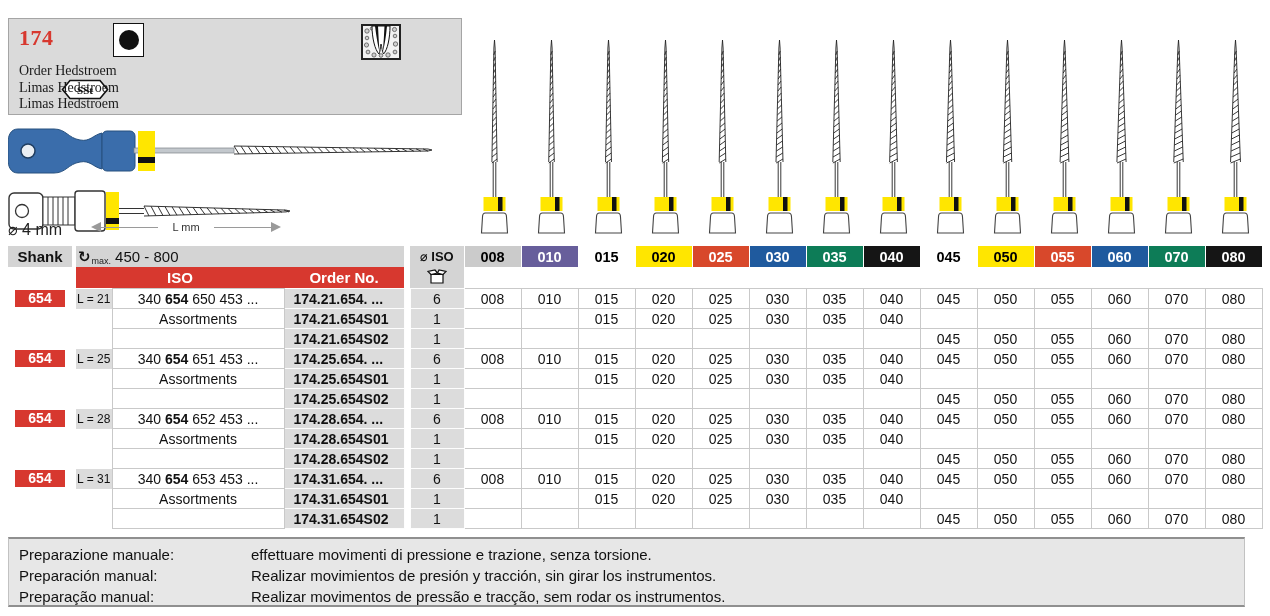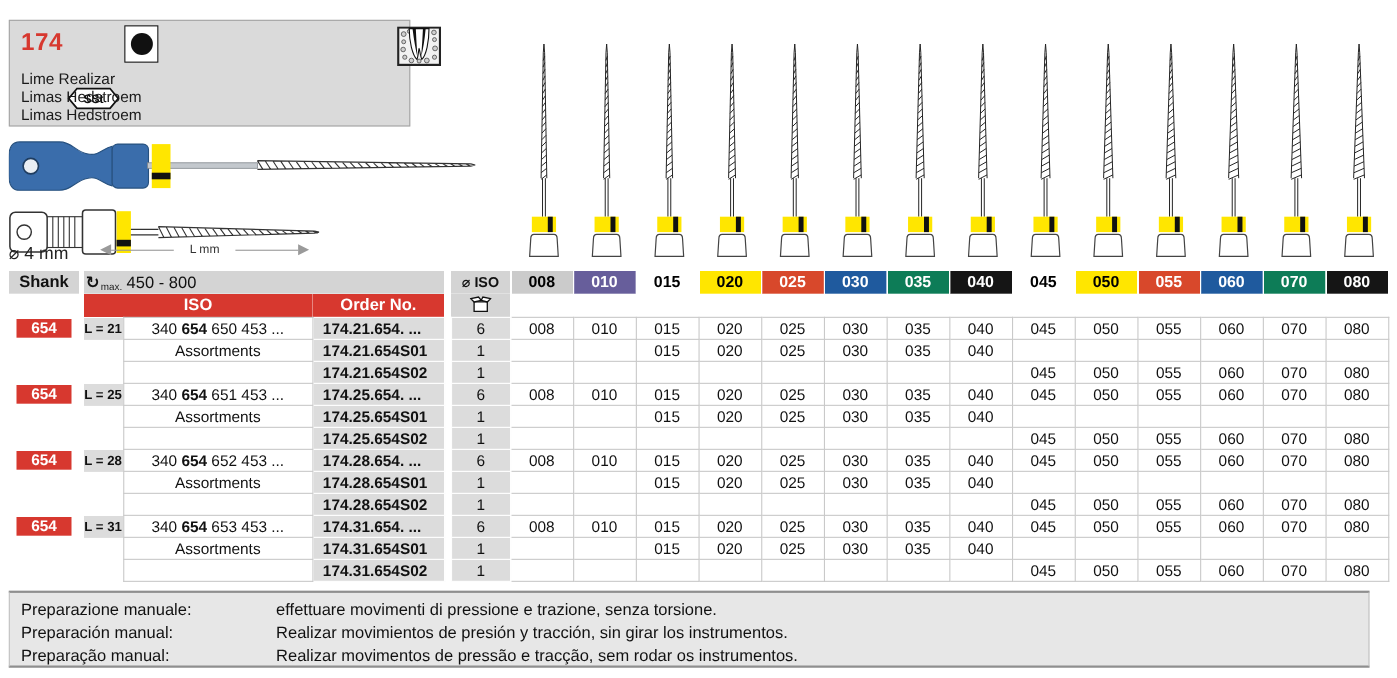--- a/index.html
+++ b/index.html
@@ -4,22 +4,22 @@
 <style>
   html,body{margin:0;padding:0;}
   body{
     width:1270px;height:616px;position:relative;background:#fff;
     font-family:"Liberation Sans","DejaVu Sans",sans-serif;color:#111;
     -webkit-font-smoothing:antialiased;
   }
   .abs{position:absolute;}
   
   .info-box{
-    left:8px;top:18px;width:365px;height:97px;background:#dadada;
-    border:1px solid #a5a5a5;box-sizing:border-box;
+    left:8px;top:18px;width:454px;height:97px;background:#dadada;
+    border:1px solid #a5a5a5;box-sizing:border-box;font-family:Liberation Serif, serif;
   }
   .prod-code{position:absolute;left:10px;top:6px;font-size:22px;font-weight:bold;color:#d7382f;letter-spacing:0.5px;}
   .hex-badge{position:absolute;left:52px;top:12px;margin-top:48px;}
   .circle-box{
     position:absolute;left:104px;top:4px;width:31px;height:34px;background:#fff;
     border:1.5px solid #111;box-sizing:border-box;display:flex;align-items:center;justify-content:center;
   }
   .circle-box .dot{width:20px;height:20px;border-radius:50%;background:#111;}
   .tooth-box{position:absolute;left:352px;top:5px;}
   .prod-names{position:absolute;left:10px;top:44px;font-size:14px;line-height:16.5px;color:#1a1a1a;}
@@ -40,21 +40,21 @@
   .graycell{background:#dcdcdc;border:1px solid #fdfdfd;margin-left:12px;}
   .whitecell{background:#fff;border:1px solid #c9c9c9;}
   .redhdr{background:#d7382f;color:#fff;font-weight:bold;font-size:15px;}
   .shank-hdr{font-weight:bold;font-size:15px;}
   .speed{text-align:left;padding-left:2px;font-size:15px;}
   .speed .rot{font-size:15px;font-weight:bold;}
   .speed .max{font-size:9px;vertical-align:-2px;padding:0 4px 0 1px;color:#222;}
   .dia-iso{font-size:13px;font-weight:bold;}
   .size-hdr{font-weight:bold;border-left:1px solid #fff;border-right:1px solid #fff;font-size:14.5px;}
   .badge{background:#d7382f;color:#fff;font-weight:bold;display:inline-block;width:50px;line-height:17px;font-size:14px;}
-  .lencell{background:#dcdcdc;font-size:12px;font-weight:bold;}
+  .lencell{background:#dcdcdc;font-size:12px;}
   .ordercell{text-align:left;padding-left:9px;font-weight:bold;}
   
   .footnotes{
     left:8px;top:537px;width:1237px;height:70px;background:#e7e7e7;box-sizing:border-box;
     border-top:2px solid #8f8f8f;border-bottom:2px solid #8f8f8f;
     border-left:1px solid #c2c2c2;border-right:1px solid #c2c2c2;
     padding:5px 0 0 10px;font-size:15px;line-height:21px;
   }
   .footnotes .row{display:grid;grid-template-columns:232px 1fr;}
 </style>
@@ -88,21 +88,21 @@
         <circle cx="34" cy="12" r="1.8"></circle>
           <circle cx="33.5" cy="5.5" r="2.1"></circle>
           <circle cx="11" cy="4.5" r="1.7"></circle>
       </g>
       <path d="M11,2 C11,14 14,26 18,30 C19.5,27 19.5,20 20,20 C20.5,20 21,27 22.5,30 C26.5,26 29,14 29,2 Z" fill="#fff" stroke="#111" stroke-width="1"></path>
       <path d="M14,2 Q16,18 18.5,28 Q17.5,14 17,2 Z" fill="#111"></path>
       <path d="M26,2 Q24.5,18 21.8,28 Q23,14 23.5,2 Z" fill="#111"></path>
     </svg>
   </div>
   <div class="prod-names">
-    <div>Lime Realizar</div>
+    <div>Order Hedstroem</div>
     <div>Limas Hedstroem</div>
     <div>Limas Hedstroem</div>
   </div>
 </div>
 
 <svg class="abs" id="blue-handle-svg" style="left:8px;top:124px" width="430" height="62" viewBox="0 0 430 62">
   <path d="M 10,5 H 46 C 58,5 60,14 72,16 C 82,18 85,11 94,9 L 94,45 C 85,43 82,36 72,38 C 60,40 58,49 46,49 H 10 C 3,49 0,43 0,35 V 19 C 0,11 3,5 10,5 Z" fill="#3a6dab" stroke="#27517f" stroke-width="1"></path>
   <rect x="94" y="7" width="33" height="40" rx="5" fill="#3a6dab" stroke="#27517f" stroke-width="1"></rect>
   <circle cx="20" cy="27" r="7" fill="#e9eef3" stroke="#1f3d60" stroke-width="1.5"></circle>
   <rect x="126" y="24" width="100" height="5" fill="#c3c8cd" stroke="#7d8288" stroke-width="0.7"></rect>

